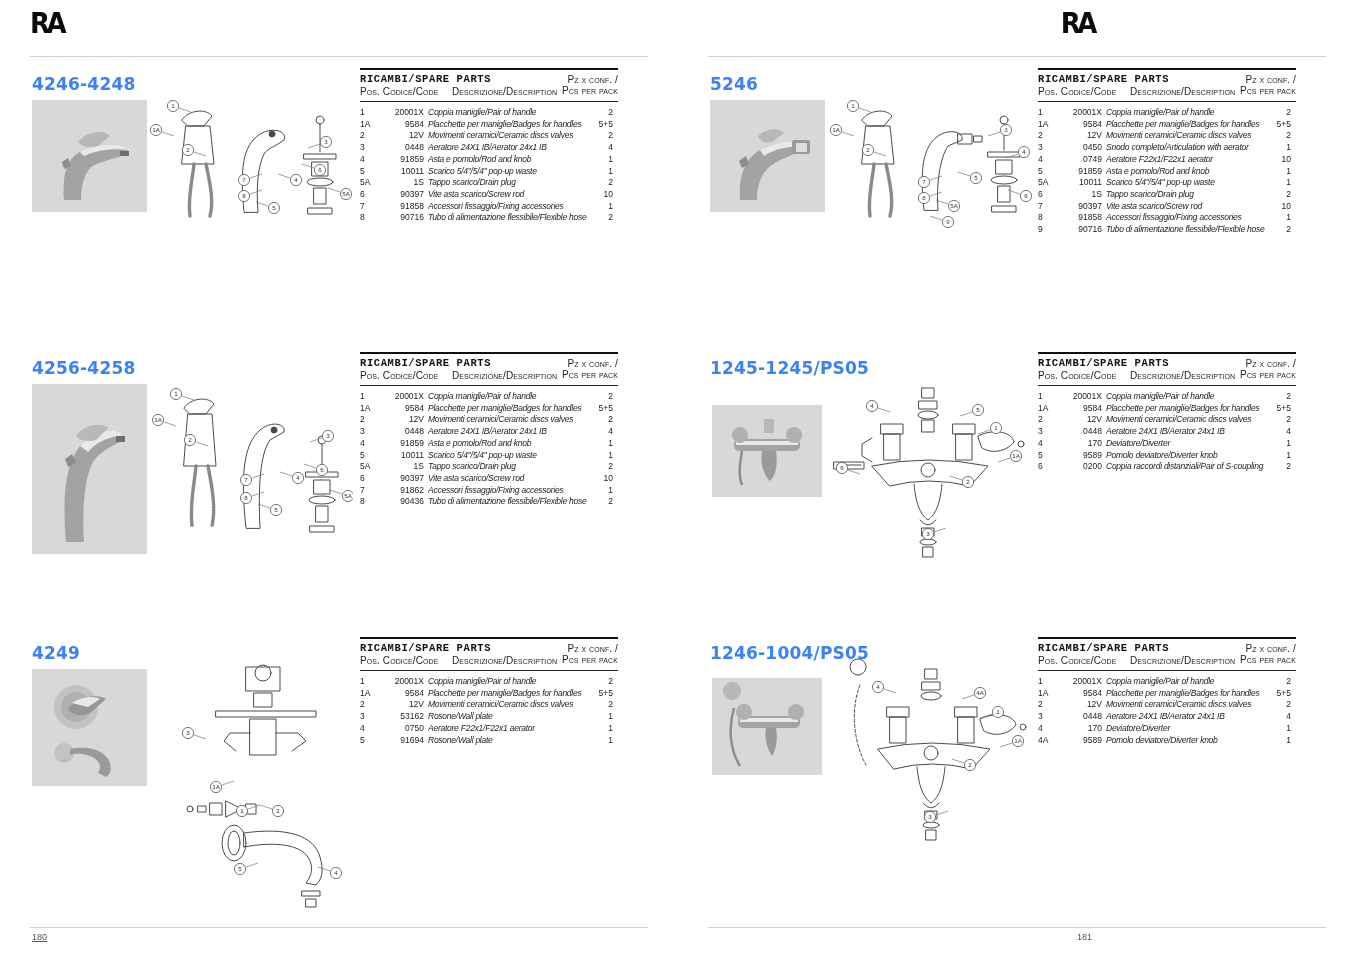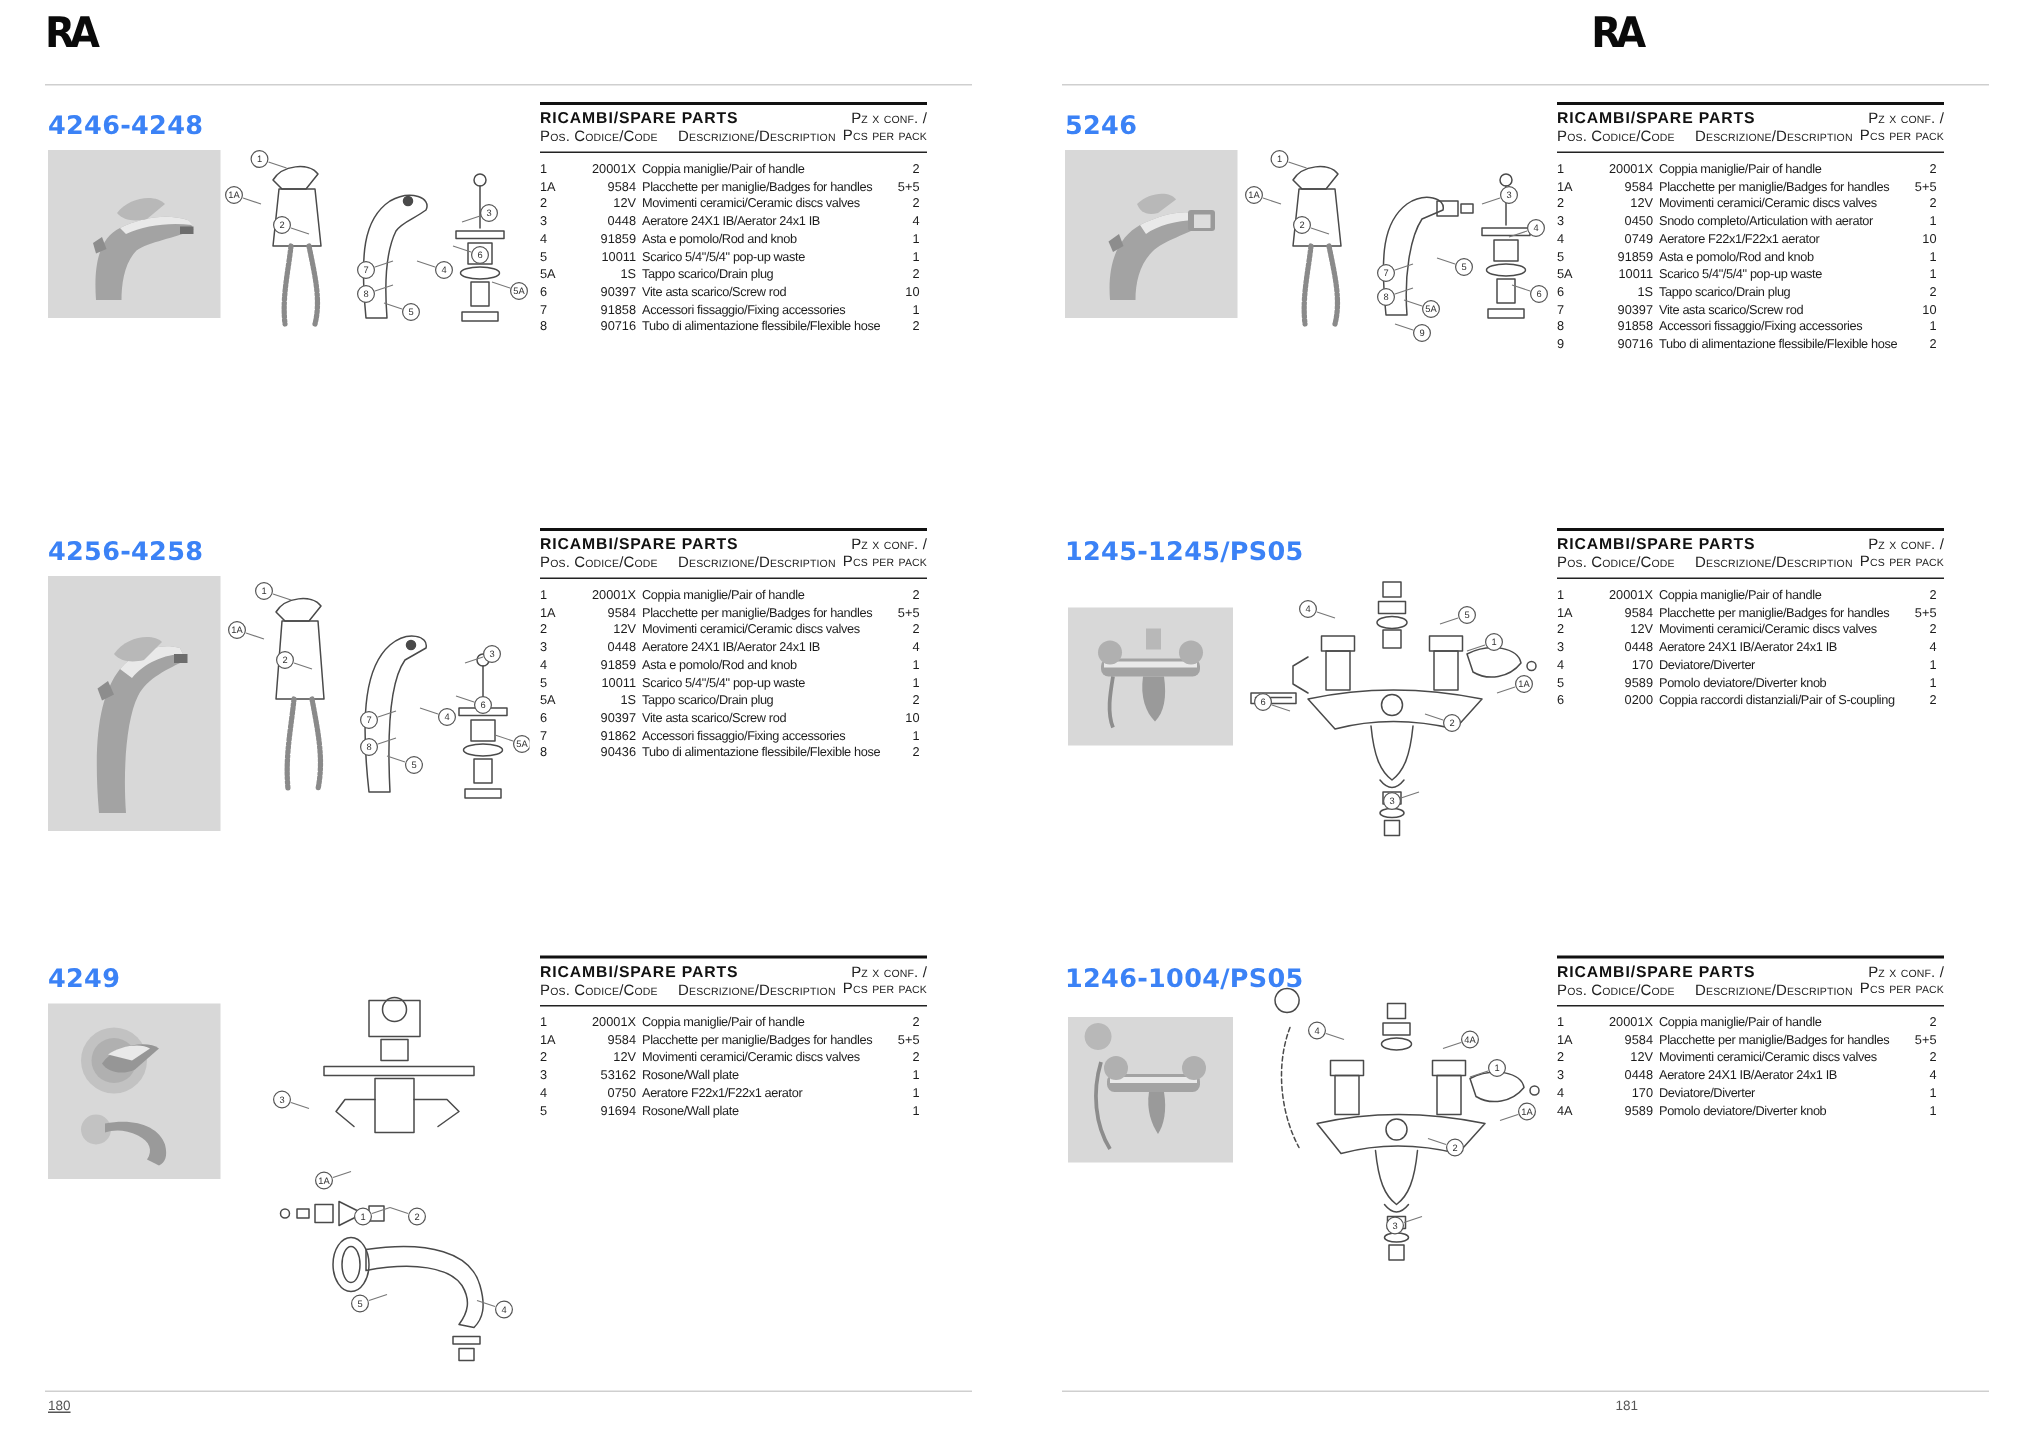--- a/index.html
+++ b/index.html
@@ -45,33 +45,33 @@
   #sec4 .diagram { left:128px; top:22px; }
   #sec5 .diagram { left:120px; top:20px; }
   .line-art { stroke:#4a4a4a; fill:none; stroke-width:1; stroke-linejoin:round; stroke-linecap:round; }
   .hose { stroke:#8a8a8a; stroke-width:3.5; fill:none; stroke-dasharray:1.6 1.3; }
   .dash { stroke-dasharray:3 2; }
 
   
   .ptable { position:absolute; left:330px; top:0; width:258px; border-top:2px solid #111; padding-top:3px; }
   .thead { display:flex; justify-content:space-between; }
   .thead-left .t1 { font-size:10.5px; font-weight:800; letter-spacing:0.6px; color:#111;
-    font-family:Liberation Sans, sans-serif; }
+    font-family:Liberation Mono, monospace; }
   .subrow { position:relative; width:188px; height:11px; margin-top:1px; }
   .sc { font-variant:small-caps; font-size:10px; color:#222; letter-spacing:0.1px; white-space:nowrap; }
   .subrow .pos-code { position:absolute; left:0; top:0; }
   .subrow .descr { position:absolute; left:92px; top:0; }
   .thead-right { text-align:right; line-height:11px; padding-top:1px; }
   .hsep { height:1px; background:#222; margin-top:4px; }
   .rows { margin-top:5px; }
   .trow { display:grid; grid-template-columns:19px 41px 1fr 25px; column-gap:4px;
     font-size:8.5px; line-height:11.7px; color:#1c1c1c; }
   .trow .c-pos { text-align:left; }
   .trow .c-code { text-align:right; font-weight:400; }
-  .trow .c-desc { white-space:nowrap; overflow:hidden; letter-spacing:-0.25px; }
+  .trow .c-desc { white-space:nowrap; overflow:hidden; letter-spacing:-0.25px;font-style:italic; }
   .trow .c-qty { text-align:right; padding-right:5px; }
 
   
   .co-circle { fill:#fff; stroke:#555; stroke-width:0.8; }
   .co-text { font-size:6.2px; fill:#333; font-family:"Liberation Sans", sans-serif; }
   .co-lead { stroke:#777; stroke-width:0.7; }
 </style>
 </head>
 <body>
 

